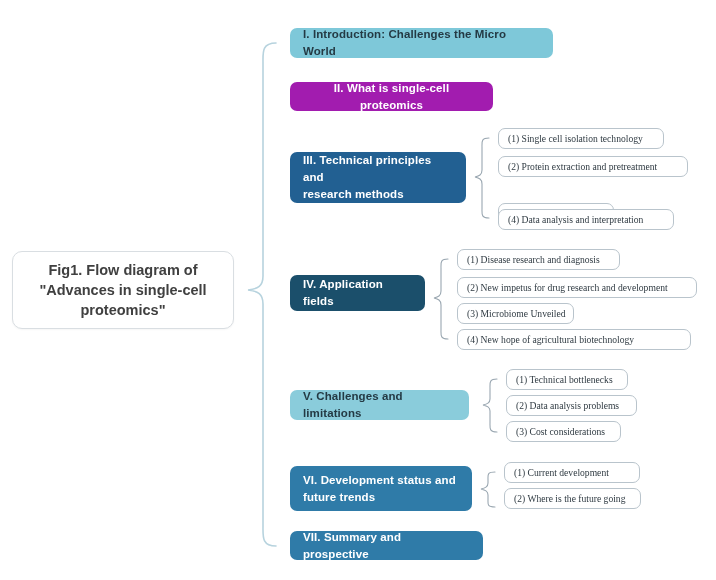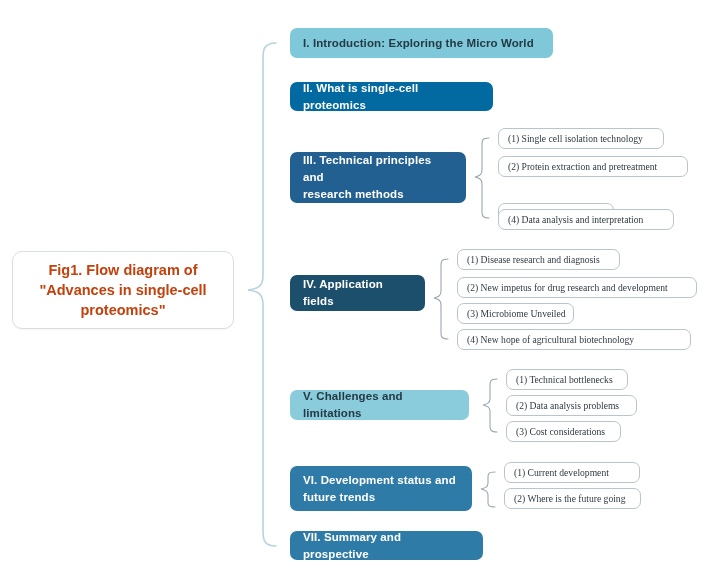--- a/index.html
+++ b/index.html
@@ -41,21 +41,21 @@
     box-sizing: border-box;
     display: flex;
     align-items: center;
     justify-content: center;
     box-shadow: 0 1px 2px rgba(0,0,0,0.04);
   }
   .root-node .root-label {
     font-size: 14.5px;
     font-weight: bold;
     line-height: 1.38;
-    color: #c2410c;
+    color: #404040;
     text-align: center;
     padding: 0 10px;
     white-space: pre-line;
   }
 
   
   .sec {
     position: absolute;
     border-radius: 7px;
     box-sizing: border-box;
@@ -141,24 +141,24 @@
              C 488 504, 487 507, 495 507" fill="none" stroke="#9aa7b1" stroke-width="1.1" stroke-linecap="round"></path>
   </svg>
 
   <div class="root-node">
     <div class="root-label">Fig1. Flow diagram of
 "Advances in single-cell
 proteomics"</div>
   </div>
 
   <div class="sec light" style="left:290px; top:28px; width:263px; height:30px; background:#7ec8d9;">
-    <div class="sec-label">I. Introduction: Exploring the Micro World</div>
-  </div>
-
-  <div class="sec dark" style="left:290px; top:82px; width:203px; height:29px; background:#0369a1;">
+    <div class="sec-label">I. Introduction: Challenges the Micro World</div>
+  </div>
+
+  <div class="sec dark" style="left:290px; top:82px; width:203px; height:29px; background:#a21caf;text-align:center;">
     <div class="sec-label">II. What is single-cell proteomics</div>
   </div>
 
   <div class="sec dark" style="left:290px; top:152px; width:176px; height:51px; background:#226092;">
     <div class="sec-label">III. Technical principles and
 research methods</div>
   </div>
   <div class="sub" style="left:498px; top:128px; width:166px;">
     <div class="sub-label">(1) Single cell isolation technology</div>
   </div>

